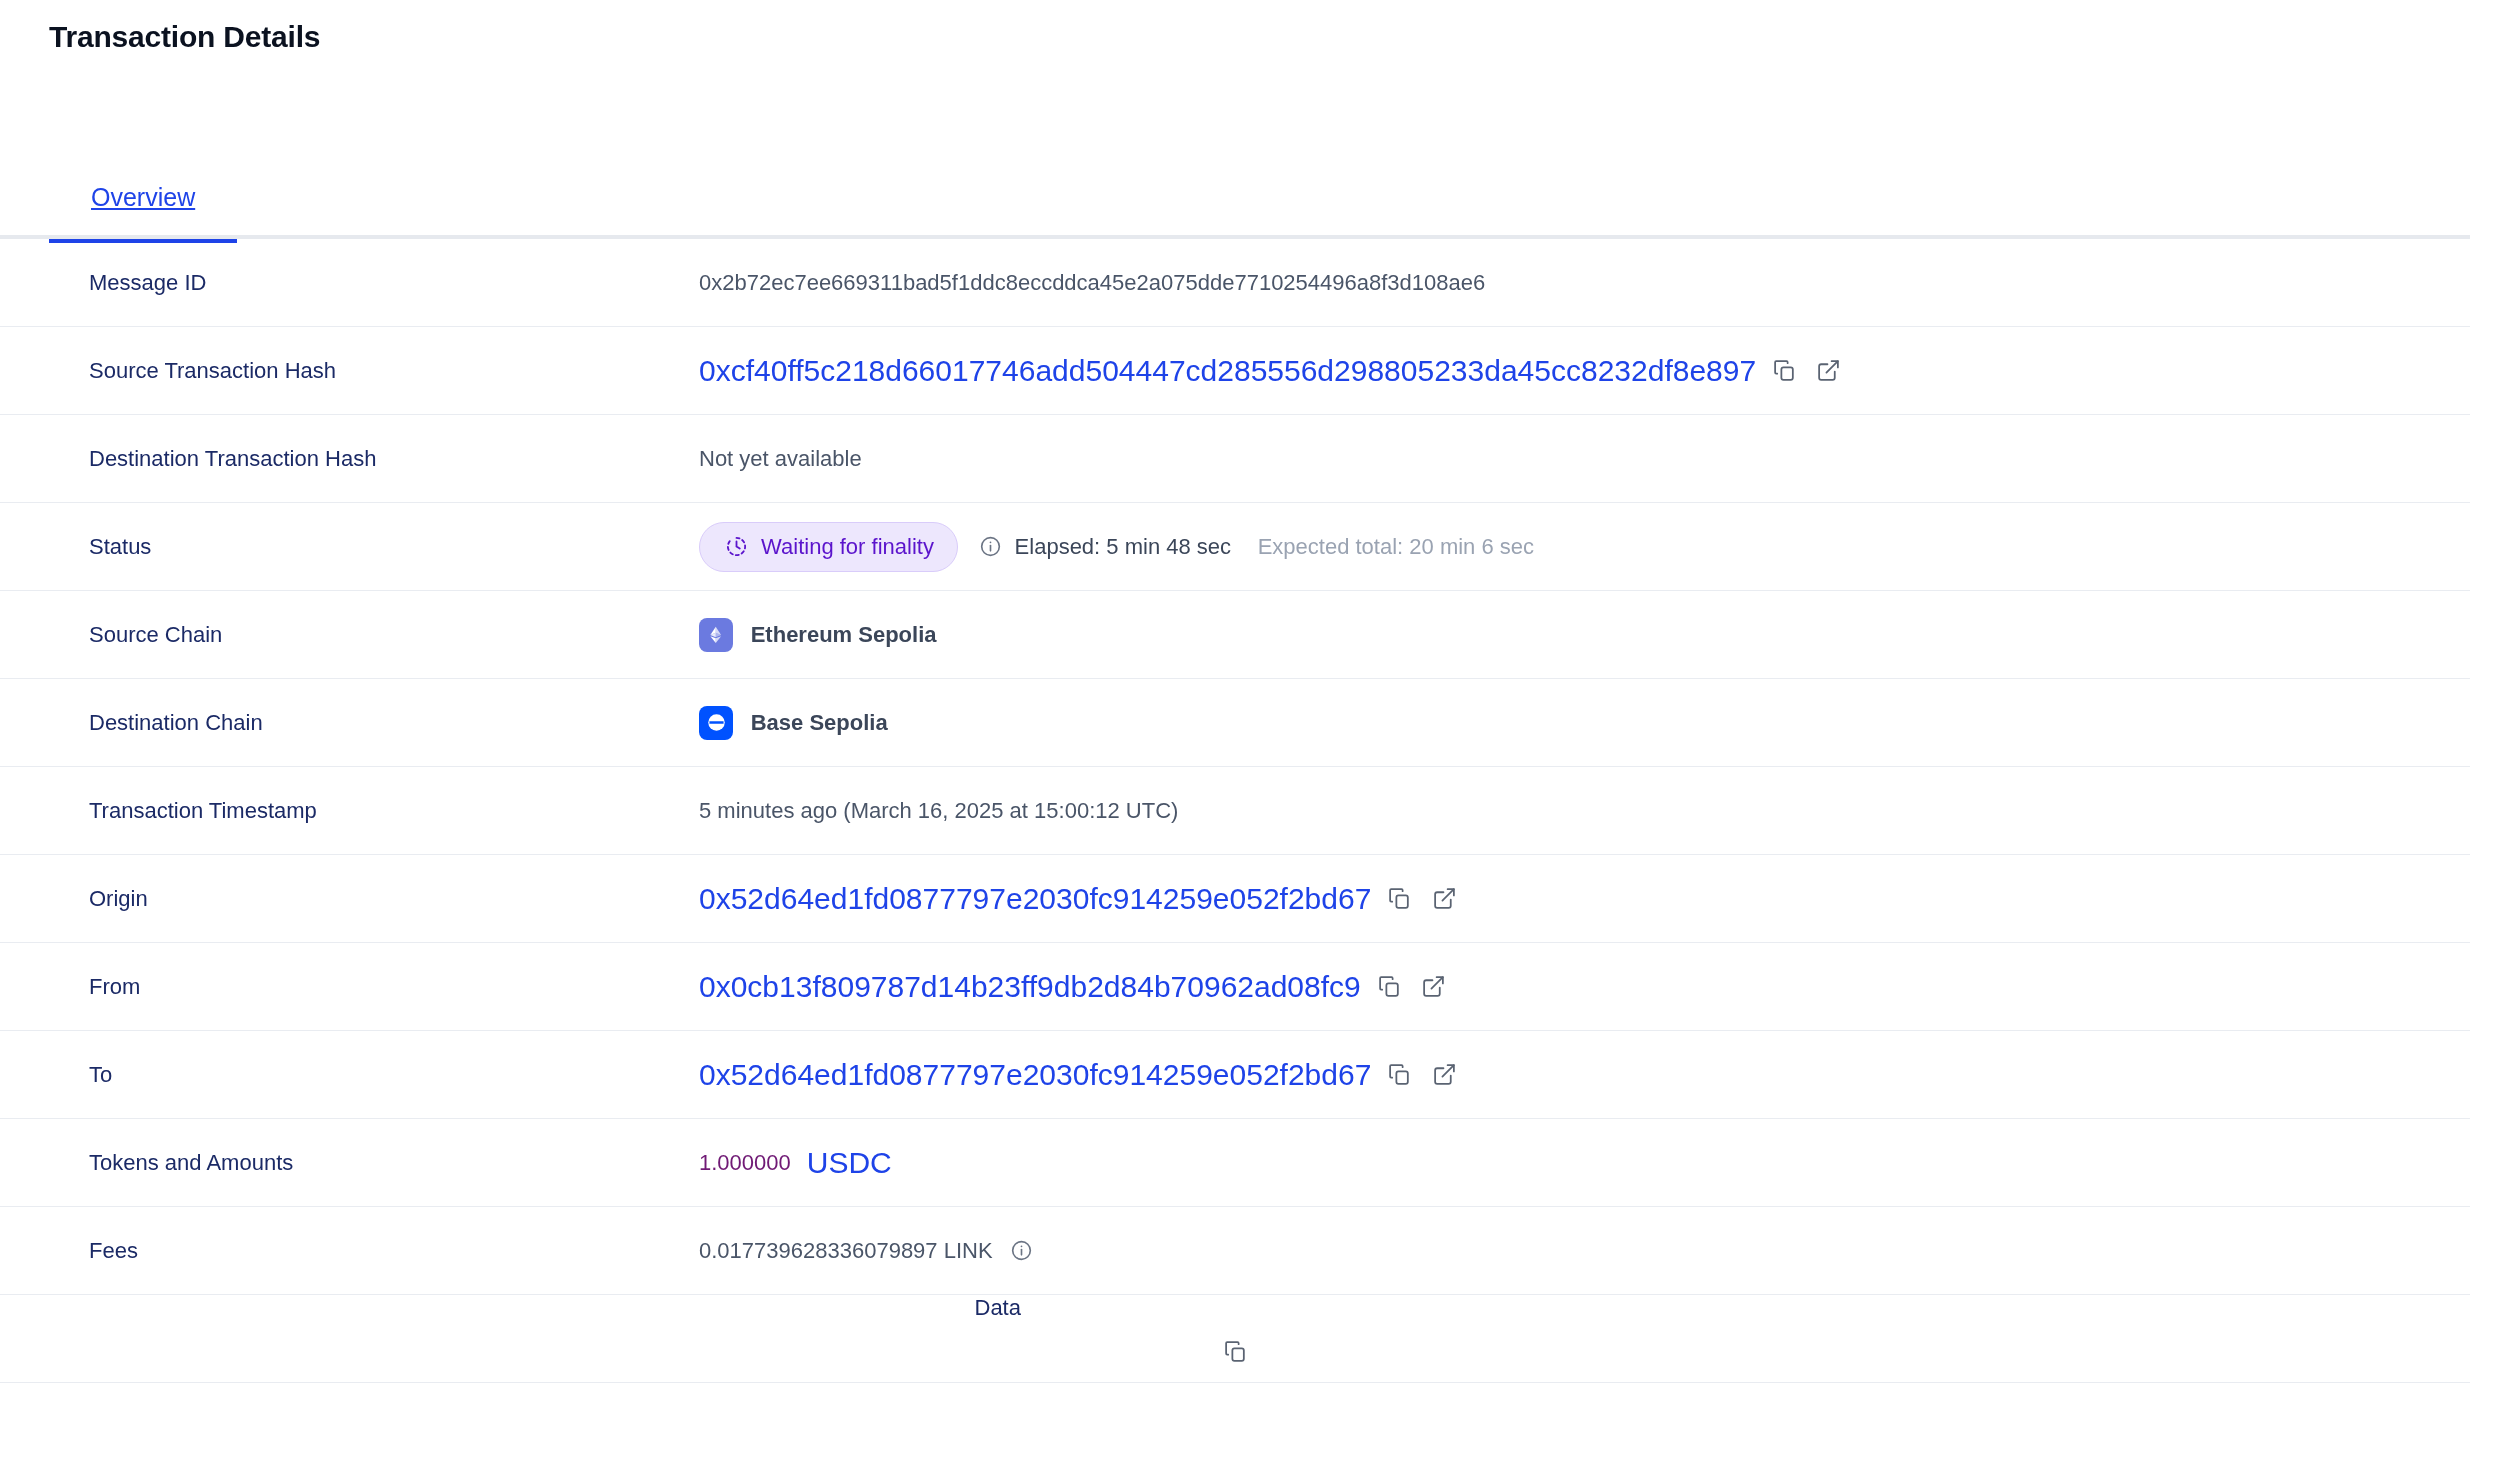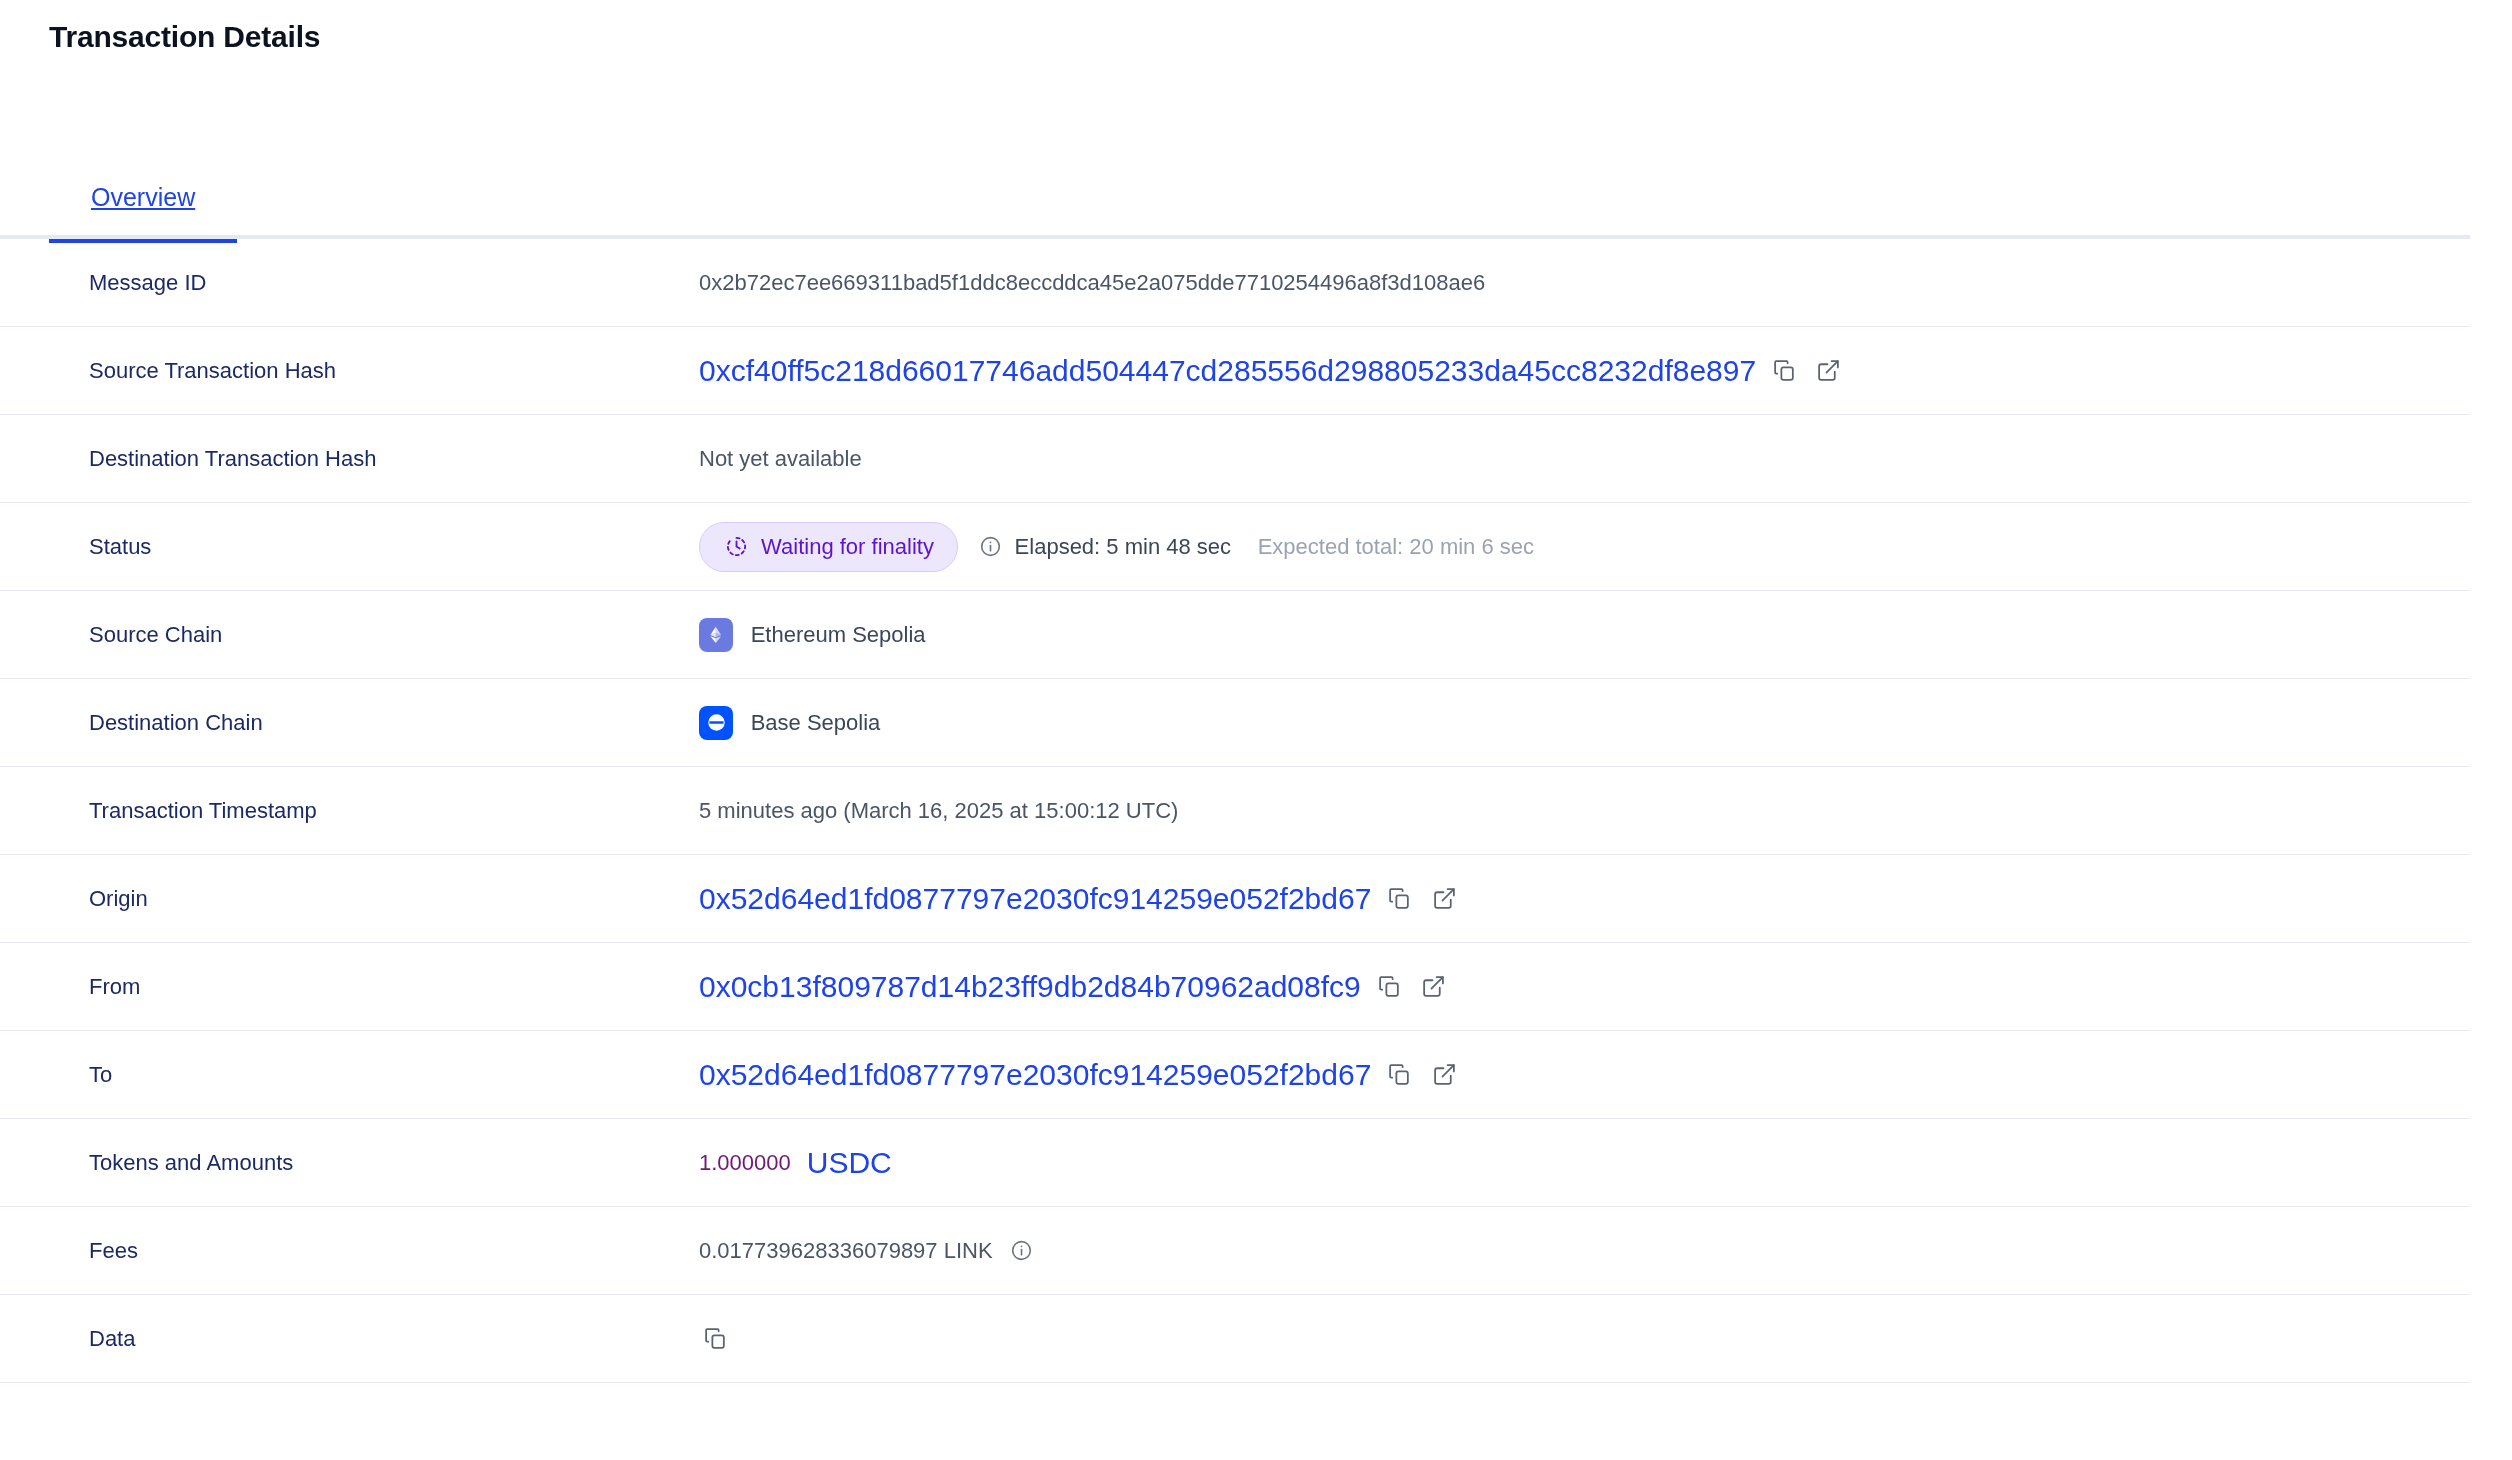--- a/index.html
+++ b/index.html
@@ -71,21 +71,21 @@
     top: 239px;
     width: 2470px;
   }
   .row {
     position: relative;
     display: flex;
     align-items: center;
     height: 88px;
     border-bottom: 1.8px solid #e9ecf1;
   }
-  .row:last-child { border-bottom: 1.8px solid #e9ecf1; }
+  .row:last-child { border-bottom: 1.8px solid #e9ecf1; flex-direction: column; }
 
   .row-label {
     width: 699px;
     padding-left: 89px;
     font-size: 22px;
     color: #1b2a66;
     font-weight: 400;
     white-space: nowrap;
   }
   .row-value {
@@ -154,21 +154,21 @@
     font-size: 22px;
     color: #3b4659;
   }
   .expected {
     font-size: 22px;
     color: #9aa3b2;
     margin-left: 16px;
   }
 
   
-  .chain-cell { display: inline-flex; align-items: center; gap: 17.7px; }
+  .chain-cell { display: inline-flex; align-items: center; gap: 17.7px; font-weight: bold; }
   .chain-logo {
     width: 34px;
     height: 34px;
     border-radius: 8px;
     display: inline-flex;
     align-items: center;
     justify-content: center;
     flex: none;
   }
   .chain-name { font-size: 22px; color: #3b4659; }

